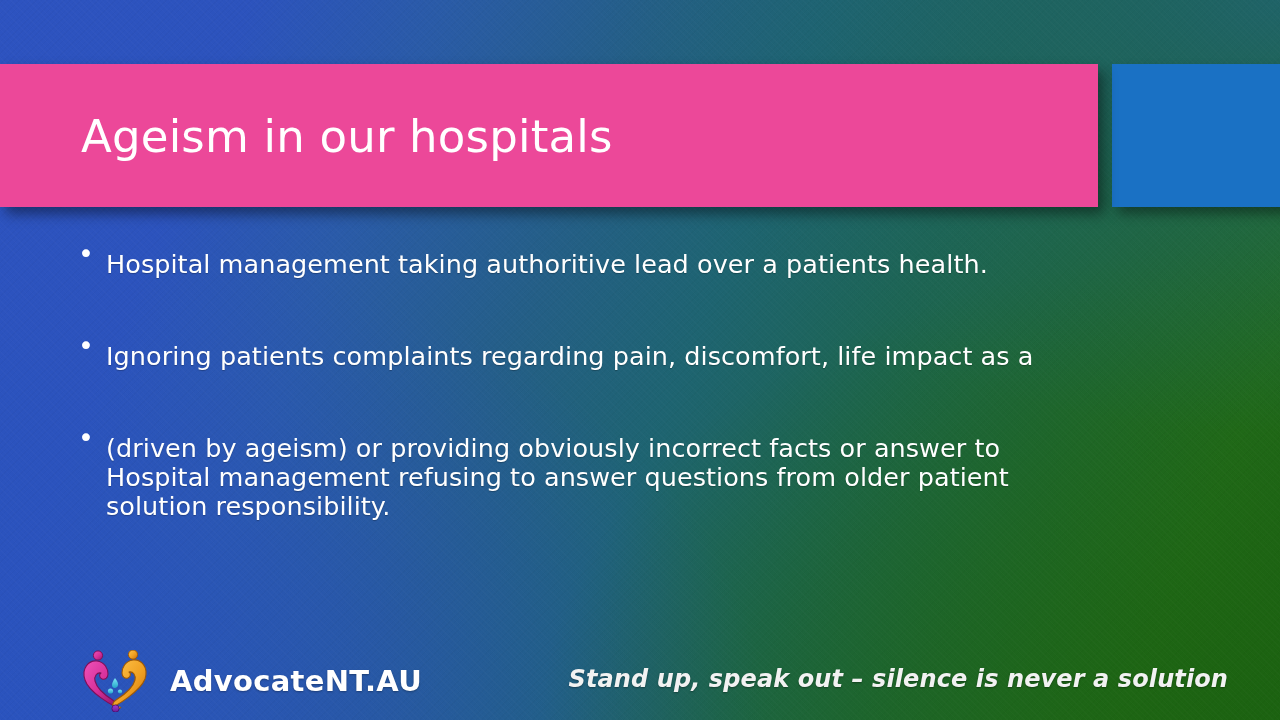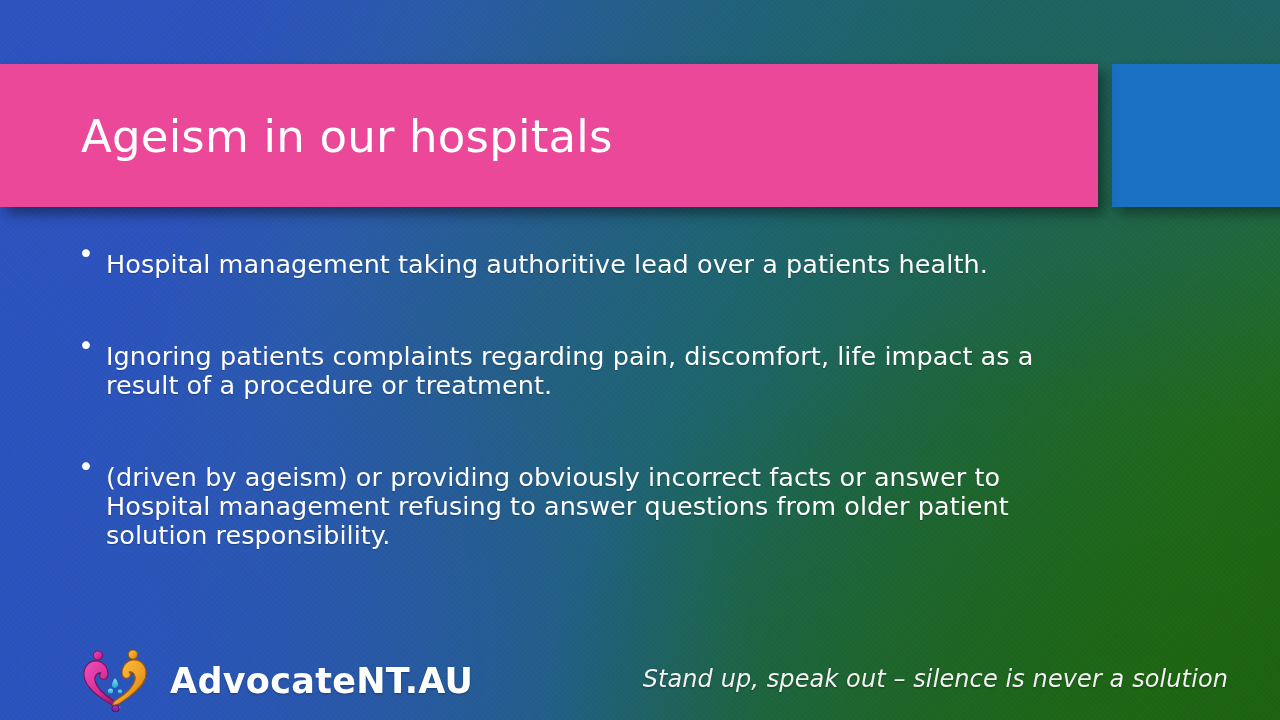--- a/index.html
+++ b/index.html
@@ -152,35 +152,35 @@
     gap: 16px;
   }
   .brand-mark {
     width: 74px;
     height: 62px;
     flex: 0 0 auto;
     display: block;
   }
   .brand-name {
     color: #ffffff;
-    font-size: 35px;
+    font-size: 29px;
     font-weight: 700;
     letter-spacing: 0.3px;
     line-height: 1;
     white-space: nowrap;
     text-shadow: 0 1px 2px rgba(0,0,0,0.3);
   }
   .tagline {
     position: absolute;
     right: 52px;
     top: 665px;
     color: #f2f2f2;
     font-size: 24px;
     font-style: italic;
-    font-weight: 400;
+    font-weight: 700;
     letter-spacing: 0.1px;
     white-space: nowrap;
     text-shadow: 0 1px 2px rgba(0,0,0,0.35);
   }
 </style>
 </head>
 <body>
 
 <div class="slide">
 
@@ -202,21 +202,20 @@
       <span class="bullet-dot">•</span>
       <span class="bullet-text">
         <span class="nowrap-line">Hospital management taking authoritive lead over a patients health.</span>
       </span>
     </div>
 
     <div class="bullet-row">
       <span class="bullet-dot">•</span>
       <span class="bullet-text">
         <span class="nowrap-line">Ignoring patients complaints regarding pain, discomfort, life impact as a</span>
-        <span class="nowrap-line">result of a procedure or treatment.</span>
       </span>
     </div>
 
     <div class="bullet-row">
       <span class="bullet-dot">•</span>
       <span class="bullet-text">
         <span class="nowrap-line">(driven by ageism) or providing obviously incorrect facts or answer to</span>
         <span class="nowrap-line">Hospital management refusing to answer questions from older patient</span>
         <span class="nowrap-line">solution responsibility.</span>
       </span>

